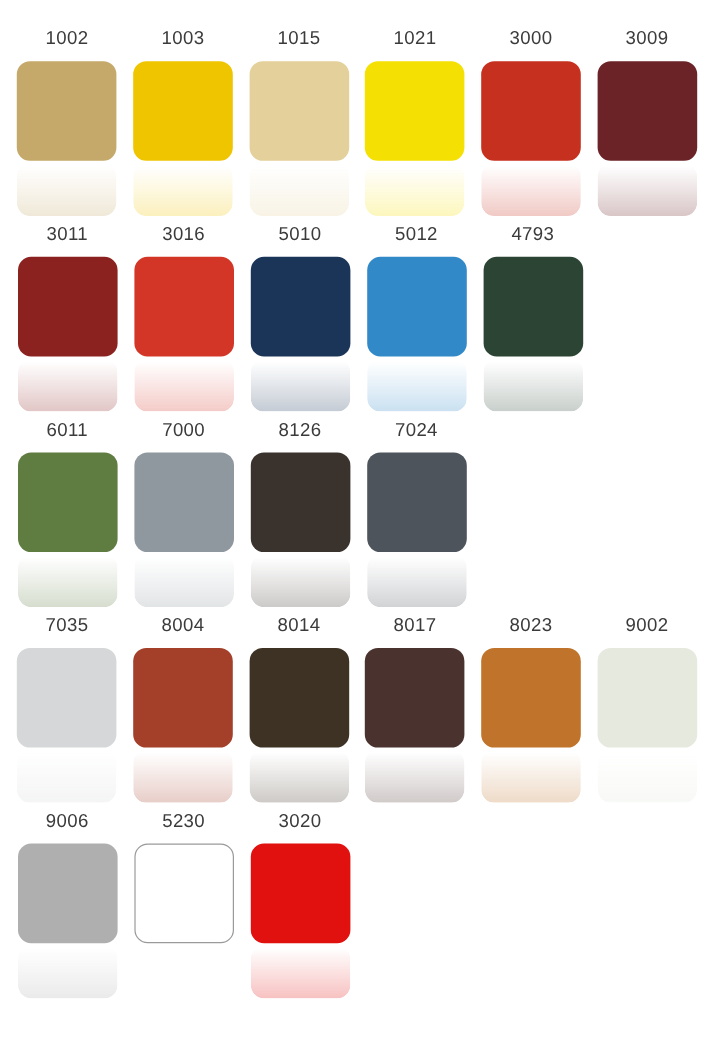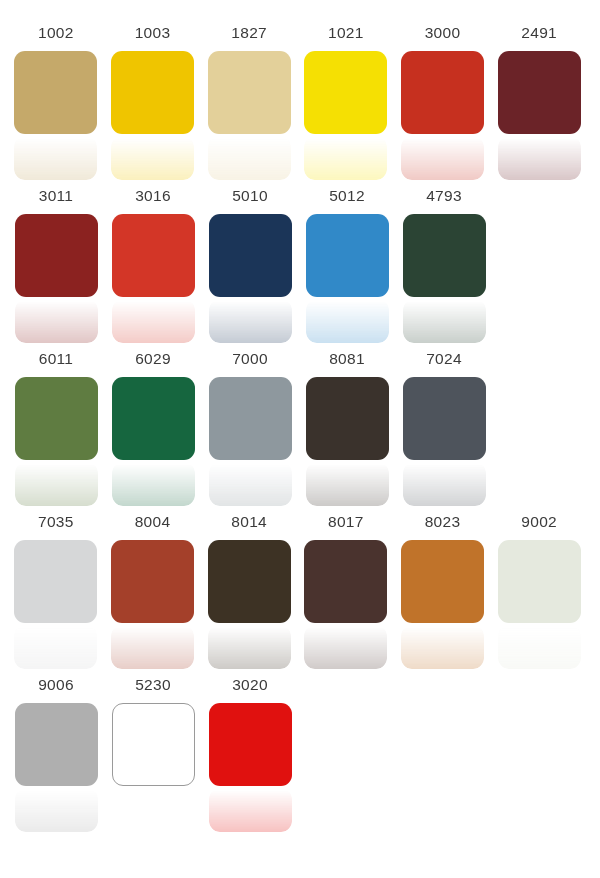--- a/index.html
+++ b/index.html
@@ -101,21 +101,21 @@
       </div>
       <div class="swatch-cell">
         <div class="swatch-label">1003</div>
         <div class="chip-wrap">
           <div class="chip-glow" style="background: rgb(239, 197, 0);"></div>
           <div class="chip" style="background: rgb(239, 197, 0);"></div>
           <div class="chip-reflection" style="background: rgb(239, 197, 0);"></div>
         </div>
       </div>
       <div class="swatch-cell">
-        <div class="swatch-label">1827</div>
+        <div class="swatch-label">1015</div>
         <div class="chip-wrap">
           <div class="chip-glow" style="background: rgb(227, 208, 154);"></div>
           <div class="chip" style="background: rgb(227, 208, 154);"></div>
           <div class="chip-reflection" style="background: rgb(227, 208, 154);"></div>
         </div>
       </div>
       <div class="swatch-cell">
         <div class="swatch-label">1021</div>
         <div class="chip-wrap">
           <div class="chip-glow" style="background: rgb(245, 224, 3);"></div>
@@ -125,21 +125,21 @@
       </div>
       <div class="swatch-cell">
         <div class="swatch-label">3000</div>
         <div class="chip-wrap">
           <div class="chip-glow" style="background: rgb(198, 48, 31);"></div>
           <div class="chip" style="background: rgb(198, 48, 31);"></div>
           <div class="chip-reflection" style="background: rgb(198, 48, 31);"></div>
         </div>
       </div>
       <div class="swatch-cell">
-        <div class="swatch-label">2491</div>
+        <div class="swatch-label">3009</div>
         <div class="chip-wrap">
           <div class="chip-glow" style="background: rgb(107, 35, 40);"></div>
           <div class="chip" style="background: rgb(107, 35, 40);"></div>
           <div class="chip-reflection" style="background: rgb(107, 35, 40);"></div>
         </div>
       </div>
     </div>
     <div class="swatch-row">
       <div class="swatch-cell">
         <div class="swatch-label">3011</div>
@@ -185,37 +185,29 @@
     <div class="swatch-row">
       <div class="swatch-cell">
         <div class="swatch-label">6011</div>
         <div class="chip-wrap">
           <div class="chip-glow" style="background: rgb(95, 124, 65);"></div>
           <div class="chip" style="background: rgb(95, 124, 65);"></div>
           <div class="chip-reflection" style="background: rgb(95, 124, 65);"></div>
         </div>
       </div>
       <div class="swatch-cell">
-        <div class="swatch-label">6029</div>
-        <div class="chip-wrap">
-          <div class="chip-glow" style="background: rgb(22, 102, 63);"></div>
-          <div class="chip" style="background: rgb(22, 102, 63);"></div>
-          <div class="chip-reflection" style="background: rgb(22, 102, 63);"></div>
-        </div>
-      </div>
-      <div class="swatch-cell">
         <div class="swatch-label">7000</div>
         <div class="chip-wrap">
           <div class="chip-glow" style="background: rgb(142, 152, 158);"></div>
           <div class="chip" style="background: rgb(142, 152, 158);"></div>
           <div class="chip-reflection" style="background: rgb(142, 152, 158);"></div>
         </div>
       </div>
       <div class="swatch-cell">
-        <div class="swatch-label">8081</div>
+        <div class="swatch-label">8126</div>
         <div class="chip-wrap">
           <div class="chip-glow" style="background: rgb(58, 50, 44);"></div>
           <div class="chip" style="background: rgb(58, 50, 44);"></div>
           <div class="chip-reflection" style="background: rgb(58, 50, 44);"></div>
         </div>
       </div>
       <div class="swatch-cell">
         <div class="swatch-label">7024</div>
         <div class="chip-wrap">
           <div class="chip-glow" style="background: rgb(78, 84, 92);"></div>

